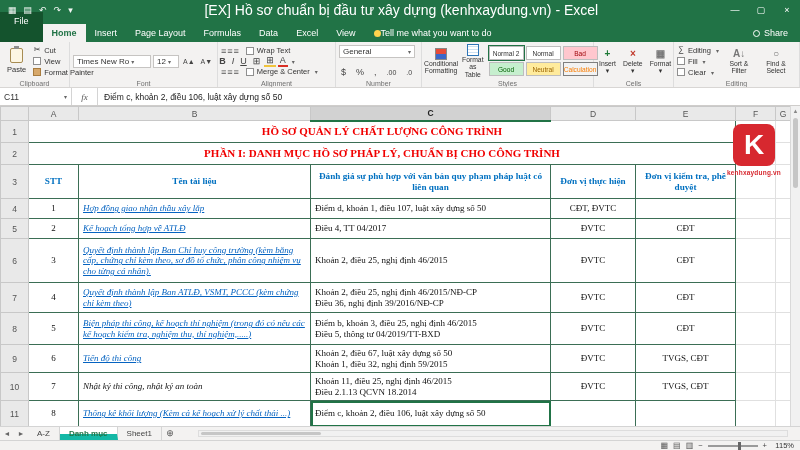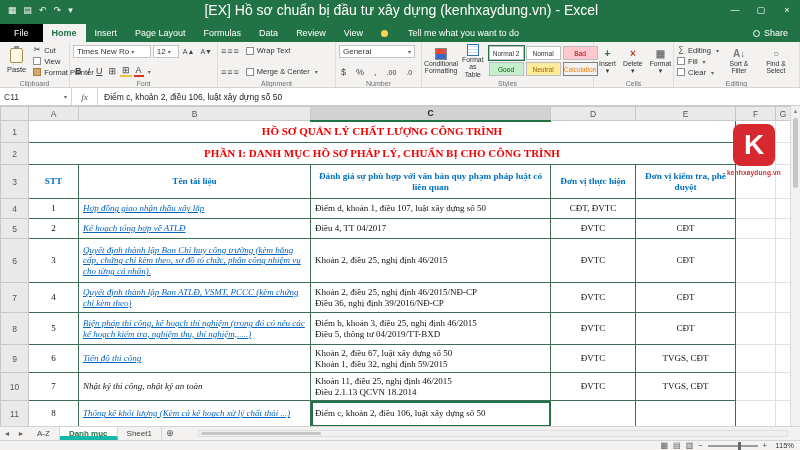--- a/index.html
+++ b/index.html
@@ -10,24 +10,24 @@
   
   .titlebar { height:20px; background:#217346; color:#fff; display:flex; align-items:center; flex:0 0 auto; }
   .qat { display:flex; align-items:center; gap:7px; padding:0 8px; font-size:9px; }
   .qat span { opacity:.95; }
   .titlebar .ttl { flex:1; text-align:center; font-size:14px; white-space:nowrap; overflow:hidden; }
   .winctl { display:flex; }
   .winctl span { width:26px; text-align:center; line-height:20px; font-size:9px; }
 
   
   .tabrow { height:22px; background:#217346; display:flex; align-items:flex-end; color:#fff; flex:0 0 auto; }
-  .ftab { padding:4px 14px 4px 14px; background:#000000; font-size:9px; }
+  .ftab { padding:4px 14px 16px 14px; background:#14532d; font-size:9px; }
   .rtab { padding:4px 9px; font-size:9px; white-space:nowrap; }
   .rtab.active { background:#f3f2f1; color:#217346; font-weight:bold; }
-  .tellme { display:flex; align-items:center; gap:20px; padding:4px 9px; font-size:9px; }
+  .tellme { display:flex; align-items:center; gap:0; padding:4px 9px; font-size:9px; }
   .bulb { width:7px; height:7px; border-radius:50%; background:#ffd34d; display:inline-block; }
   .share { margin-left:auto; display:flex; align-items:center; gap:4px; padding:4px 12px; font-size:9px; }
   .person { width:7px; height:7px; border-radius:50%; border:1px solid #fff; display:inline-block; }
 
   
   .ribbon { height:46px; background:#f3f2f1; border-bottom:1px solid #d8d6d4; display:flex; flex:0 0 auto; overflow:hidden; }
   .rgroup { position:relative; height:100%; border-right:1px solid #ddd; padding:2px 3px 10px 3px; flex:0 0 auto; }
   .gname { position:absolute; bottom:0; left:0; right:0; text-align:center; font-size:7px; color:#707070; }
   .gbody { display:flex; height:34px; gap:3px; }
   .bigbtn { display:flex; flex-direction:column; align-items:center; justify-content:center; text-align:center; font-size:6.8px; color:#333; line-height:1.1; padding:0 2px; }
@@ -88,21 +88,21 @@
   .logo-box { width:42px; height:42px; margin:0 auto; background:#d7282f; border-radius:8px; color:#fff; font-weight:bold; font-size:28px; line-height:42px; font-family:"Liberation Sans", sans-serif; }
   .logo-cap { margin-top:3px; color:#d7282f; font-size:6.5px; font-weight:bold; letter-spacing:.2px; }
   .vscroll { position:absolute; top:0; right:0; bottom:0; width:10px; background:#f1f1f1; border-left:1px solid #d9d9d9; }
   .varrow { height:10px; text-align:center; font-size:6px; color:#888; line-height:10px; }
   .vthumb { margin:2px 2px; height:70px; background:#c6c6c6; border-radius:3px; }
 
   
   .sheetbar { height:14px; background:#f3f2f1; border-top:1px solid #d4d4d4; display:flex; align-items:stretch; flex:0 0 auto; font-size:8px; }
   .nav { width:14px; text-align:center; line-height:13px; color:#666; font-size:7px; }
   .stab { padding:0 9px; line-height:13px; color:#444; border-right:1px solid #d4d4d4; white-space:nowrap; }
-  .stab.active { background:#fff; color:#217346; font-weight:bold; border-bottom:4px solid #14b8a6; }
+  .stab.active { background:#fff; color:#217346; font-weight:bold; border-bottom:6px solid #14b8a6; }
   .addtab { width:16px; text-align:center; line-height:13px; color:#555; font-size:9px; }
   .hscroll { flex:1; margin:3px 12px 3px 20px; background:#f1f1f1; border:1px solid #ddd; position:relative; }
   .hthumb { position:absolute; left:2px; top:1px; bottom:1px; width:120px; background:#c6c6c6; border-radius:2px; }
 
   
   .statusbar { height:10px; background:#f3f2f1; border-top:1px solid #d4d4d4; display:flex; align-items:center; flex:0 0 auto; font-size:7.5px; color:#444; }
   .sb-right { margin-left:auto; display:flex; align-items:center; gap:5px; padding-right:6px; }
   .view-ic { font-size:8px; line-height:10px; color:#555; }
   .zline { width:50px; height:2px; background:#9a9a9a; position:relative; }
   .zknob { position:absolute; left:30px; top:-3px; width:3px; height:8px; background:#666; }
@@ -129,21 +129,21 @@
     </div>
   </div>
 
   <div class="tabrow">
     <div class="ftab">File</div>
     <div class="rtab active">Home</div>
     <div class="rtab">Insert</div>
     <div class="rtab">Page Layout</div>
     <div class="rtab">Formulas</div>
     <div class="rtab">Data</div>
-    <div class="rtab">Review</div>
+    <div class="rtab">Excel</div>
     <div class="rtab">View</div>
     <div class="tellme">
       <span class="bulb"></span>
       <span>Tell me what you want to do</span>
     </div>
     <div class="share">
       <span class="person"></span>
       <span>Share</span>
     </div>
   </div>
@@ -168,21 +168,21 @@
           <div class="mini">
               <span class="mi brush"></span>
               <span>Format Painter</span>
             </div>
         </div>
       </div>
       <div class="gname">Clipboard</div>
     </div>
 
     <div class="rgroup" style="width:148px">
-      <div class="gbody row2" style="flex-direction:column">
+      <div class="gbody row2" style="flex-direction:row">
         <div class="ctrlrow">
           <div class="box" style="width:78px">
               <span>Times New Ro</span>
               <span class="drop">▾</span>
             </div>
           <div class="box" style="width:26px">
               <span>12</span>
               <span class="drop">▾</span>
             </div>
           <span class="fbtn" style="font-size:7px">A▲</span>

